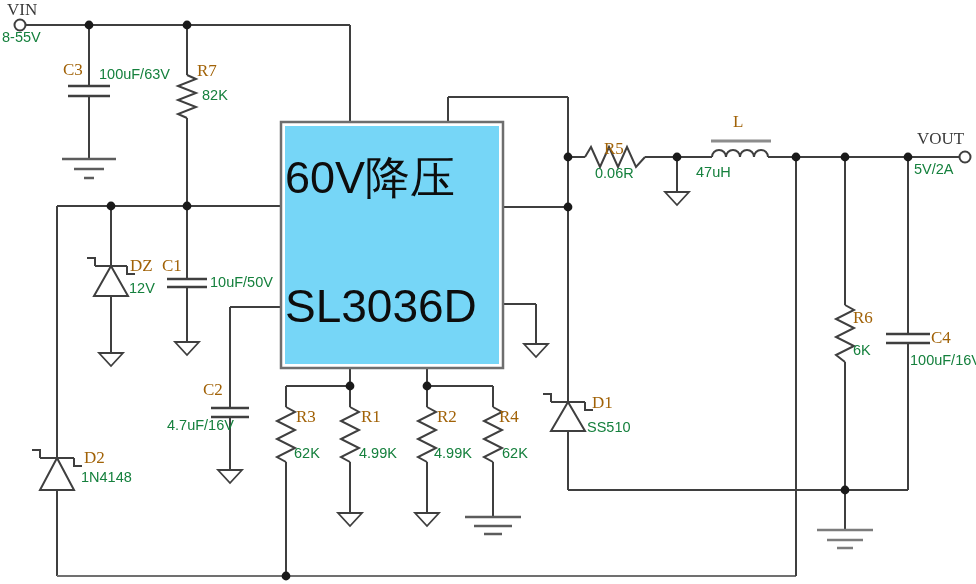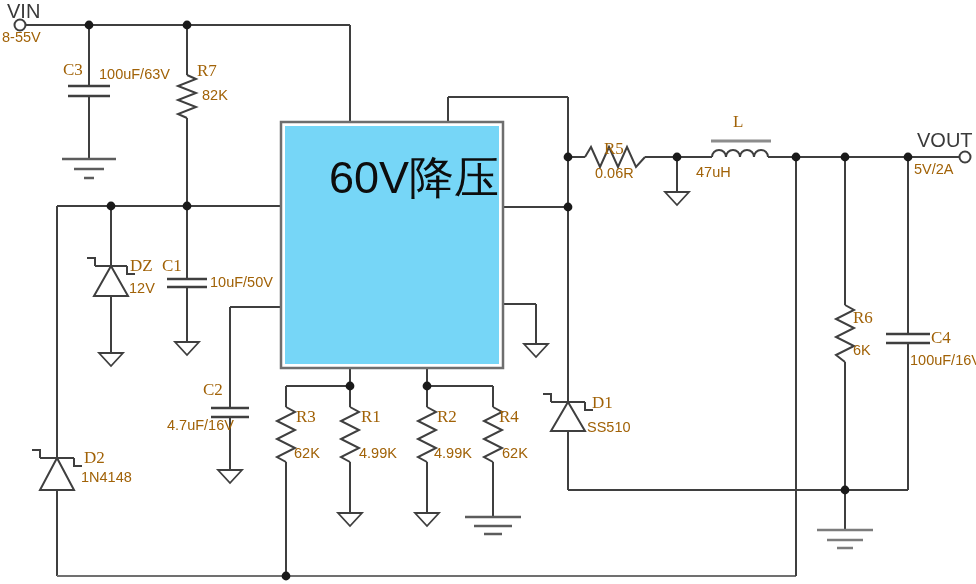--- a/index.html
+++ b/index.html
@@ -3,24 +3,24 @@
 <meta charset="utf-8">
 <style>
   html,body{margin:0;padding:0;background:#fff;}
   #stage{
     position:relative;width:976px;height:584px;background:#ffffff;
     font-family:"Liberation Sans", sans-serif;overflow:hidden;
   }
   #schem{position:absolute;left:0;top:0;}
   .lbl{position:absolute;white-space:nowrap;line-height:1;}
   .ref{font-size:17px;color:#a16207;font-family:Liberation Serif, serif;}
-  .val{font-size:14.5px;color:#a16207;}
-  .term{font-size:20px;color:#3a3a3a;}
+  .val{font-size:14.5px;color:#15803d;}
+  .term{font-size:17px;color:#3a3a3a;font-family:Liberation Serif, serif;}
   .chiptxt{
-    position:absolute;left:285px;width:214px;text-align:right;
+    position:absolute;left:285px;width:214px;text-align:left;
     color:#0d0d0d;font-size:45px;line-height:1;
   }
   .chippart{font-size:46px;}
 </style>
 </head>
 <body>
 
 <div id="stage">
 
   <svg id="schem" width="976" height="584" viewBox="0 0 976 584">
@@ -156,20 +156,21 @@
       <circle cx="845" cy="157" r="4.4"></circle>
       <circle cx="908" cy="157" r="4.4"></circle>
       <circle cx="350" cy="386" r="4.4"></circle>
       <circle cx="427" cy="386" r="4.4"></circle>
       <circle cx="286" cy="576" r="4.4"></circle>
       <circle cx="845" cy="490" r="4.4"></circle>
     </g>
   </svg>
 
   <div class="chiptxt" style="top:155px">60V降压</div>
+  <div class="chiptxt chippart" style="top:283px">SL3036D</div>
 
   <div class="lbl term" style="left:7px;top:1px">VIN</div>
   <div class="lbl val" style="left:2px;top:30px">8-55V</div>
   <div class="lbl term" style="left:917px;top:130px">VOUT</div>
   <div class="lbl val" style="left:914px;top:162px">5V/2A</div>
 
   <div class="lbl ref" style="left:63px;top:61px">C3</div>
   <div class="lbl val" style="left:99px;top:67px">100uF/63V</div>
 
   <div class="lbl ref" style="left:197px;top:62px">R7</div>

